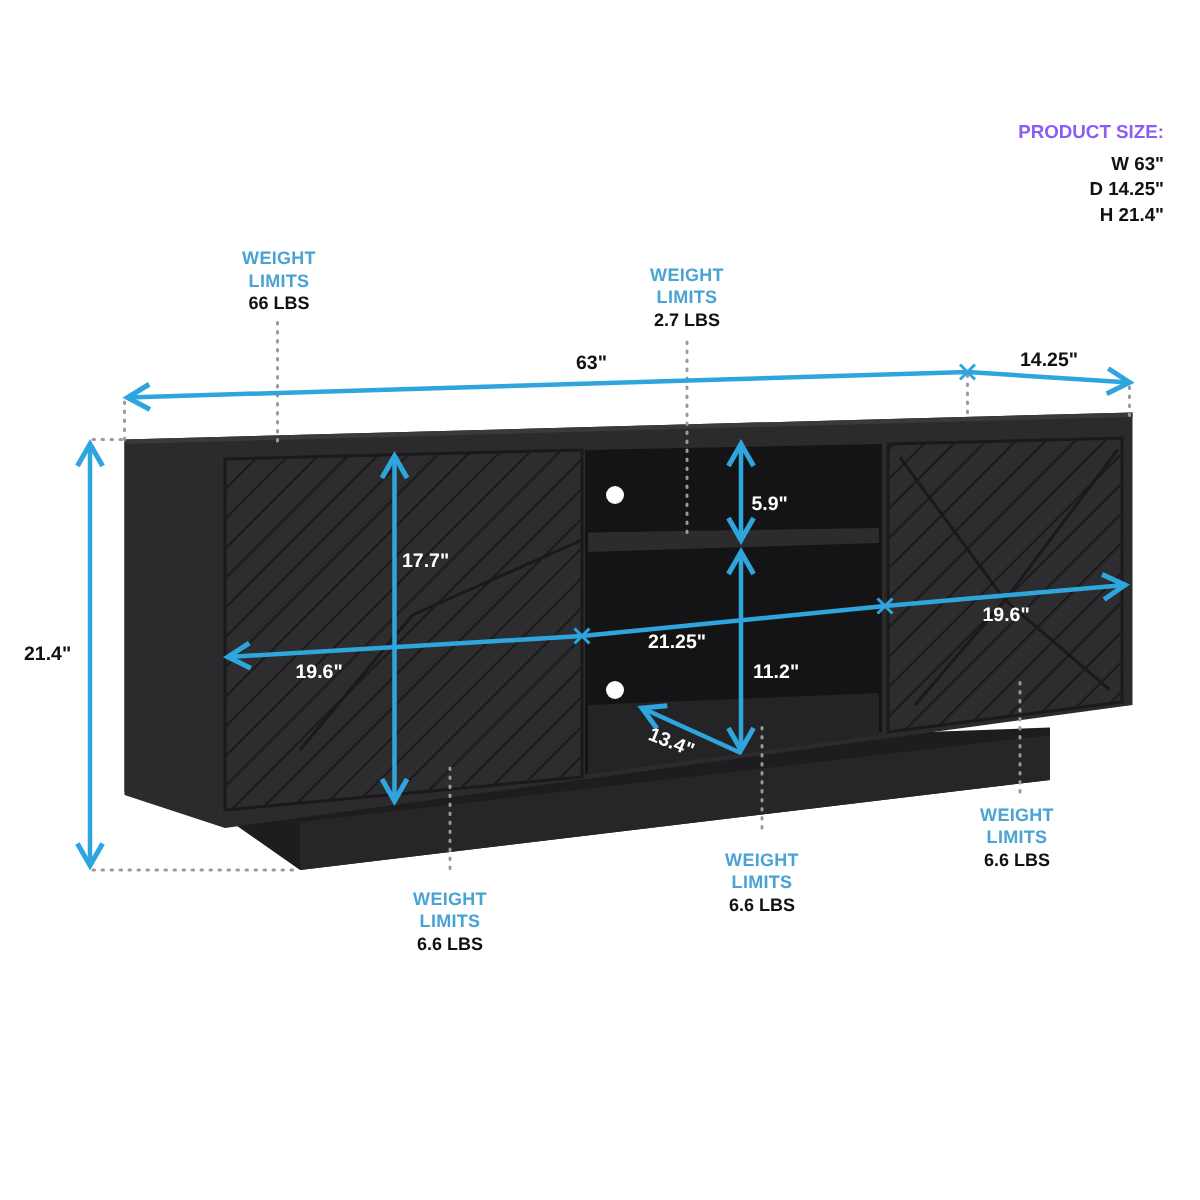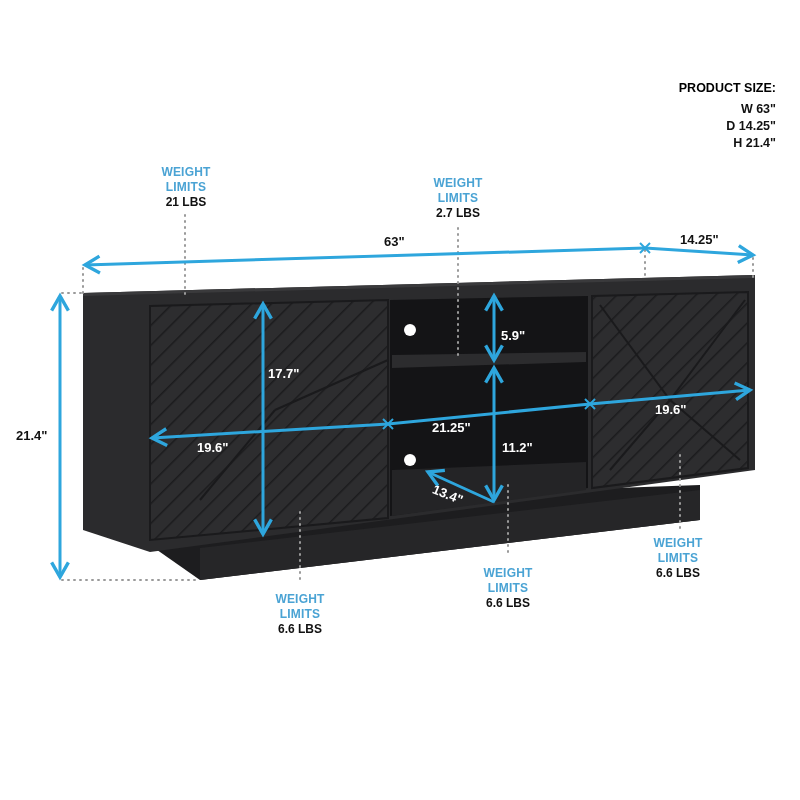--- a/index.html
+++ b/index.html
@@ -3,21 +3,21 @@
 <meta charset="utf-8">
 <style>
   html,body{margin:0;padding:0;background:#ffffff;}
   body{width:800px;height:800px;position:relative;overflow:hidden;font-family:"Liberation Sans","DejaVu Sans",sans-serif;}
   .stage{position:absolute;left:0;top:0;width:800px;height:800px;}
   svg.art{position:absolute;left:0;top:0;}
   .lbl{position:absolute;text-align:center;font-weight:bold;line-height:15px;}
   .lbl .head{color:#4aa3d4;font-size:12px;letter-spacing:0.2px;}
   .lbl .val{color:#111111;font-size:12px;}
   .size-box{position:absolute;right:24px;top:80px;text-align:right;font-weight:bold;line-height:17px;}
-  .size-box .title{color:#000000;font-size:12.5px;margin-bottom:4px;}
+  .size-box .title{color:#8b5cf6;font-size:12.5px;margin-bottom:4px;}
   .size-box .row{color:#111;font-size:12.5px;}
   .dim{position:absolute;font-weight:bold;font-size:13px;color:#111;white-space:nowrap;}
   .dim.w{color:#ffffff;}
 </style>
 </head>
 <body>
 
 <div class="stage">
 
   <svg class="art" width="800" height="800" viewBox="0 0 800 800">
@@ -102,21 +102,21 @@
   <div class="size-box">
     <div class="title">PRODUCT SIZE:</div>
     <div class="row">W 63"</div>
     <div class="row">D 14.25"</div>
     <div class="row">H 21.4"</div>
   </div>
 
   <div class="lbl" style="left:146px;top:165px;width:80px;">
     <div class="head">WEIGHT</div>
     <div class="head">LIMITS</div>
-    <div class="val">21 LBS</div>
+    <div class="val">66 LBS</div>
   </div>
   <div class="lbl" style="left:418px;top:176px;width:80px;">
     <div class="head">WEIGHT</div>
     <div class="head">LIMITS</div>
     <div class="val">2.7 LBS</div>
   </div>
   <div class="lbl" style="left:260px;top:592px;width:80px;">
     <div class="head">WEIGHT</div>
     <div class="head">LIMITS</div>
     <div class="val">6.6 LBS</div>

